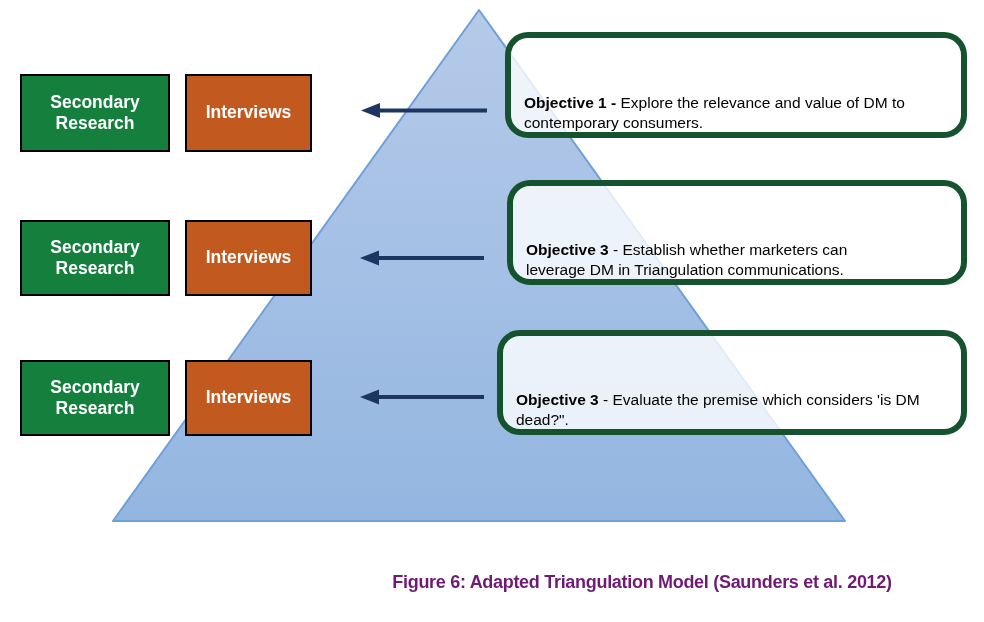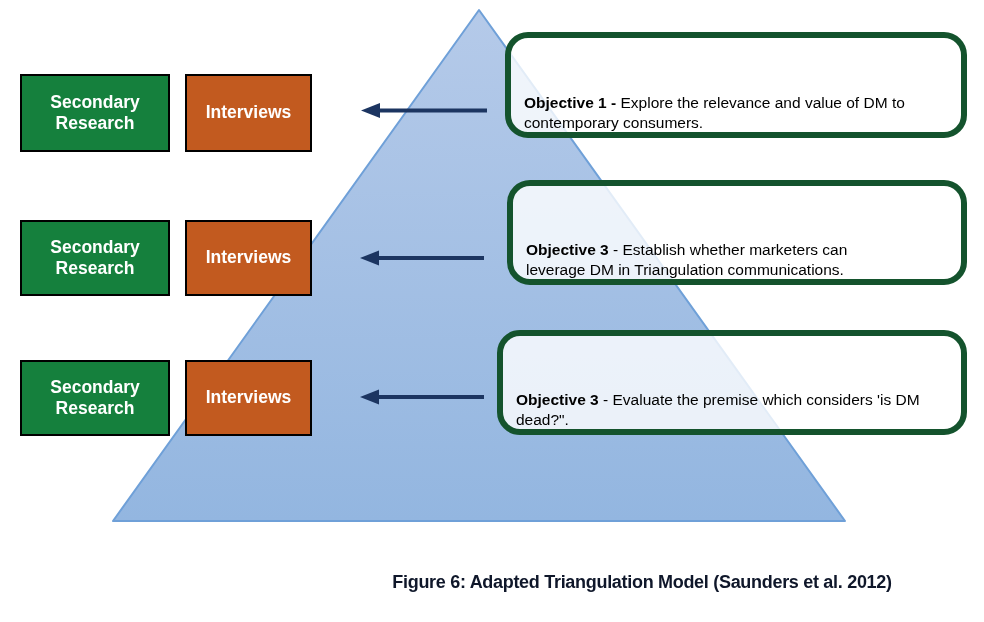--- a/index.html
+++ b/index.html
@@ -59,21 +59,21 @@
   .obj-3 p { max-width: 448px; }
   .caption {
     position: absolute;
     top: 572px;
     left: 642px;
     transform: translateX(-50%);
     white-space: nowrap;
     font-weight: bold;
     font-size: 18px;
     letter-spacing: -0.3px;
-    color: #0f172a;
+    color: #701a75;
   }
 </style>
 </head>
 <body>
 
 <div class="canvas">
 
   <svg class="layer" viewBox="0 0 984 622">
     <defs>
       <linearGradient id="triGrad" x1="0" y1="0" x2="0" y2="1">

